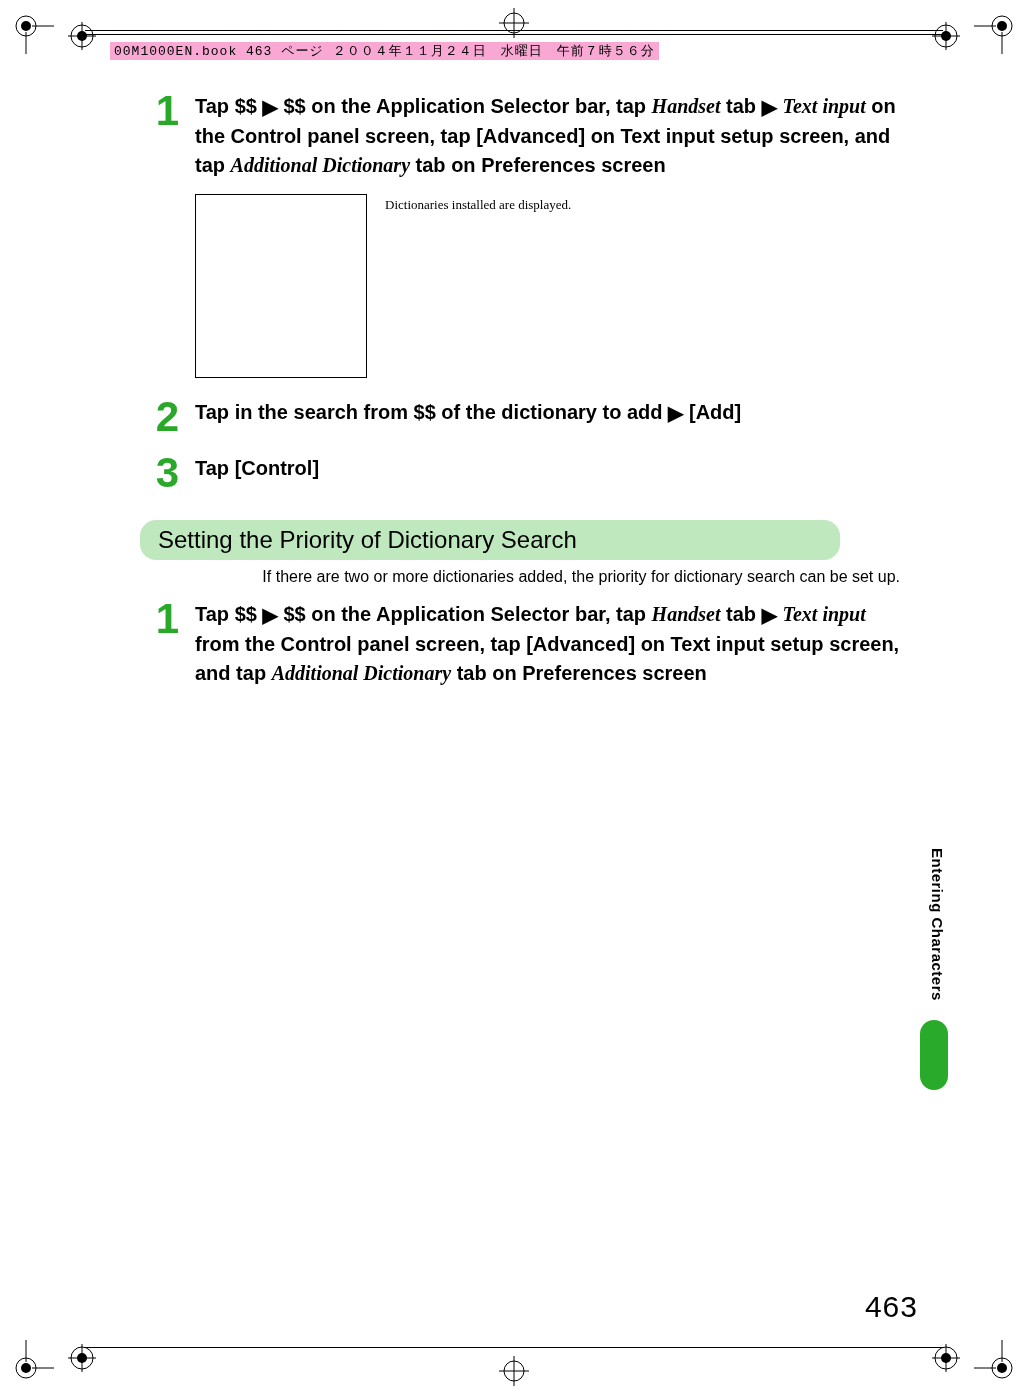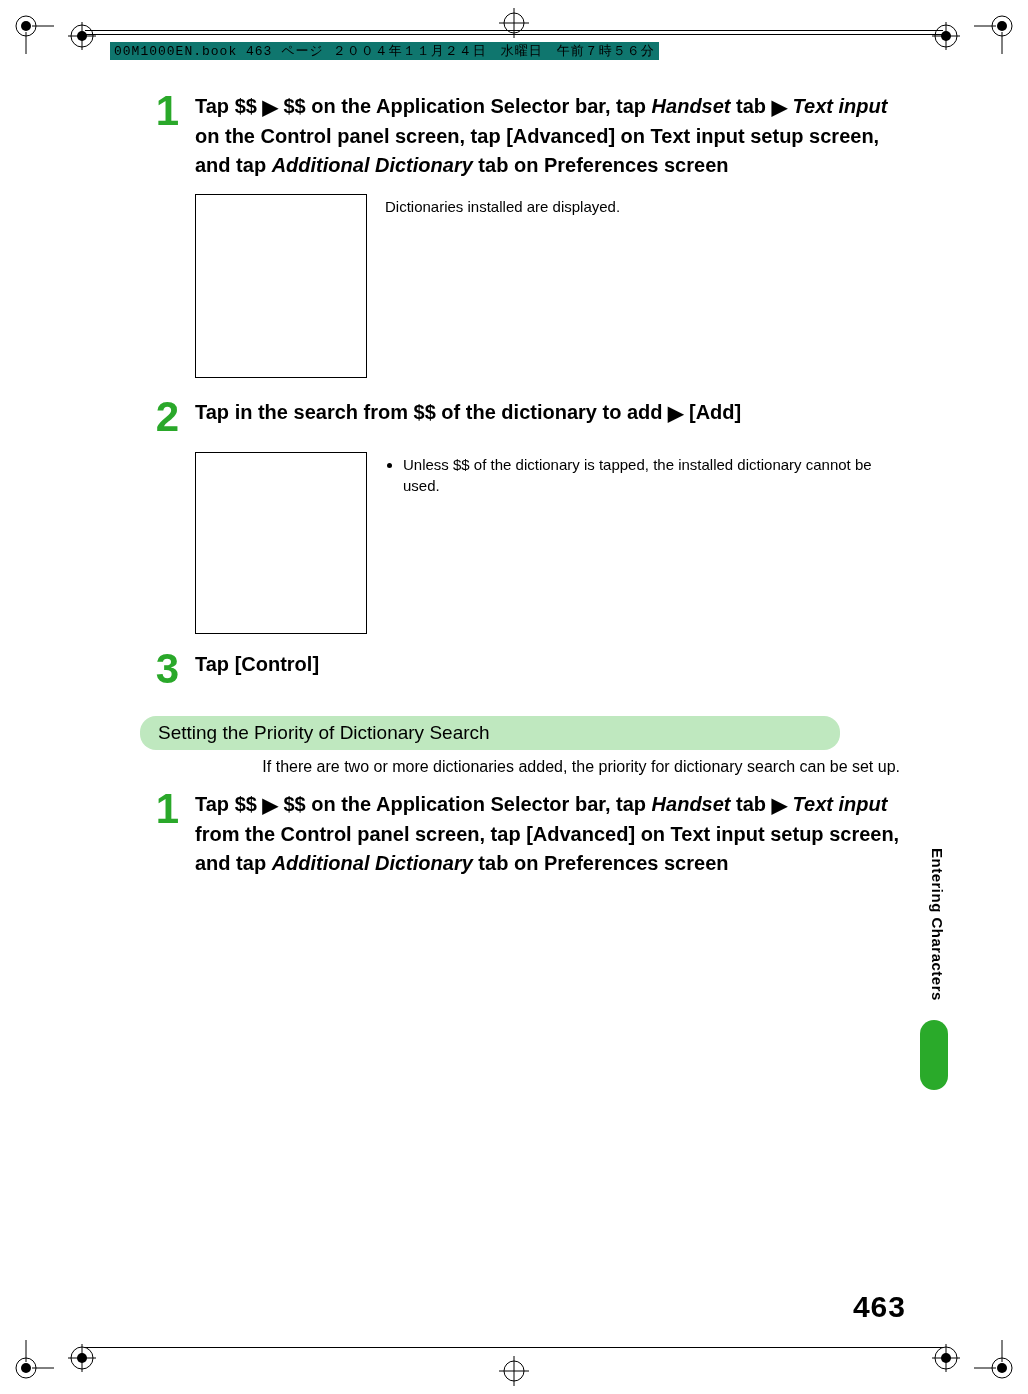--- a/index.html
+++ b/index.html
@@ -35,21 +35,21 @@
     top: 34px;
     border-top: 1px solid #000;
   }
   .header-text {
     position: absolute;
     left: 110px;
     top: 42px;
     font-size: 13px;
     font-family: "MS Gothic","Courier New",monospace;
     color: #000;
-    background: #0f766e;
+    background: #f9a8d4;
     padding: 0 4px;
     letter-spacing: 1px;
   }
   .print-target {
     position: absolute;
     width: 28px; height: 28px;
   }
   .pt-tl { left: 68px; top: 22px; }
   .pt-tr { right: 68px; top: 22px; }
   .pt-bl { left: 68px; bottom: 22px; }
@@ -75,21 +75,21 @@
   .step-body {
     flex: 1;
     padding-top: 2px;
   }
   .step-heading {
     font-size: 20px;
     font-weight: bold;
     line-height: 1.45;
   }
   .step-heading .italic {
-    font-family: Liberation Sans, sans-serif;
+    font-family: Liberation Serif, serif;
     font-style: italic;
     font-weight: bold;
   }
   .arrow {
     display: inline-block;
     vertical-align: -1px;
   }
   .screenshot-row {
     display: flex;
     margin-top: 14px;
@@ -97,37 +97,38 @@
   }
   .placeholder-box {
     width: 170px;
     height: 182px;
     border: 1px solid #000;
     flex-shrink: 0;
     margin-right: 18px;
   }
   .placeholder-box.small { height: 180px; }
   .side-note {
-    font-size: 15px;
+    font-size: 13px;
     line-height: 1.4;
     padding-top: 2px;
+    font-family: Liberation Serif, serif;
   }
   .side-note ul { margin: 0; padding-left: 18px; }
   .side-note li { margin: 0; }
   .sub-note {
     font-size: 16px;
     margin-left: 55px;
     margin-top: 4px;
     margin-bottom: 10px;
   }
   .section-bar {
     background: #bfe8bf;
     border-radius: 16px;
     padding: 6px 18px;
-    font-size: 19px;
+    font-size: 24px;
     margin-top: 26px;
     margin-bottom: 8px;
     color: #000;
     width: 700px;
     box-sizing: border-box;
   }
   .section-desc {
     font-size: 16px;
     margin-bottom: 12px;
     margin-left: 0;
@@ -146,24 +147,24 @@
     position: absolute;
     right: 80px;
     top: 1020px;
     width: 28px;
     height: 70px;
     background: #2aaa2a;
     border-radius: 14px;
   }
   .page-num {
     position: absolute;
-    right: 122px;
+    right: 110px;
     bottom: 70px;
     font-size: 30px;
-    font-weight: bold;
+    font-weight: normal;
     font-family: Arial, sans-serif;
     letter-spacing: 1px;
   }
   .footer-line {
     position: absolute;
     left: 85px; right: 85px;
     bottom: 46px;
     border-top: 1px solid #000;
   }
 </style>
@@ -258,28 +259,20 @@
     <div class="placeholder-box"></div>
     <div class="side-note">Dictionaries installed are displayed.</div>
   </div>
 
   <div class="step" style="margin-top:18px">
     <div class="step-num">2</div>
     <div class="step-body">
       <div class="step-heading"><span>Tap in the search from $$ of the dictionary to add </span><span class="arrow">▶</span><span> [Add]</span></div>
     </div>
   </div>
-  <div class="screenshot-row">
-    <div class="placeholder-box small"></div>
-    <div class="side-note">
-      <ul>
-          <li>Unless $$ of the dictionary is tapped, the installed dictionary cannot be used.</li>
-        </ul>
-    </div>
-  </div>
 
   <div class="step" style="margin-top:14px">
     <div class="step-num">3</div>
     <div class="step-body">
       <div class="step-heading"><span>Tap [Control]</span></div>
     </div>
   </div>
 
   <div class="section-bar">Setting the Priority of Dictionary Search</div>
   <div class="section-desc">If there are two or more dictionaries added, the priority for dictionary search can be set up.</div>

